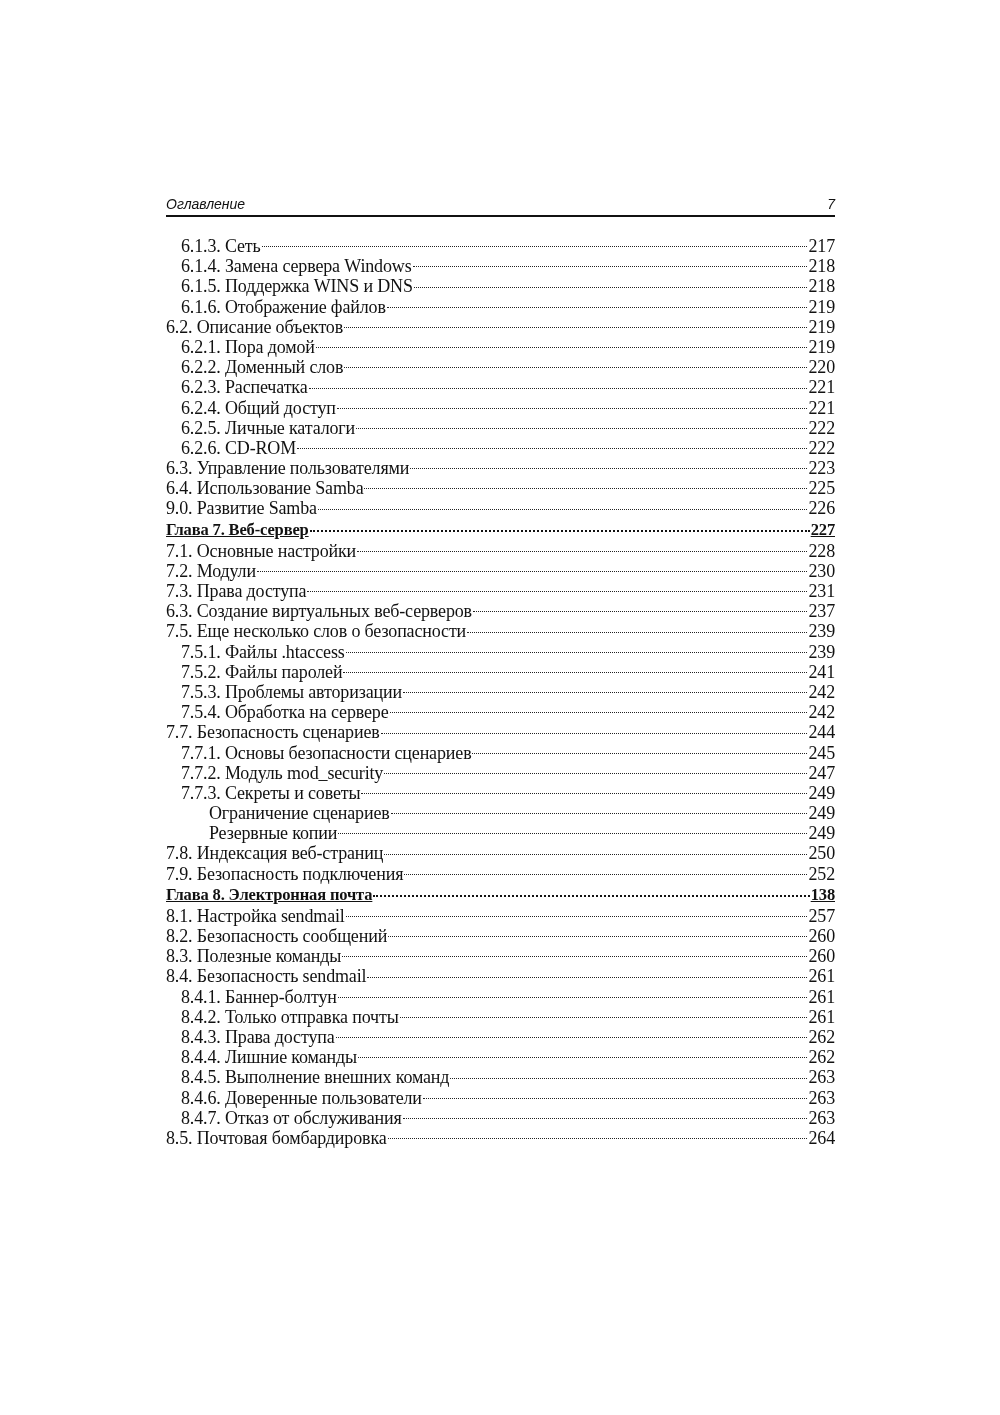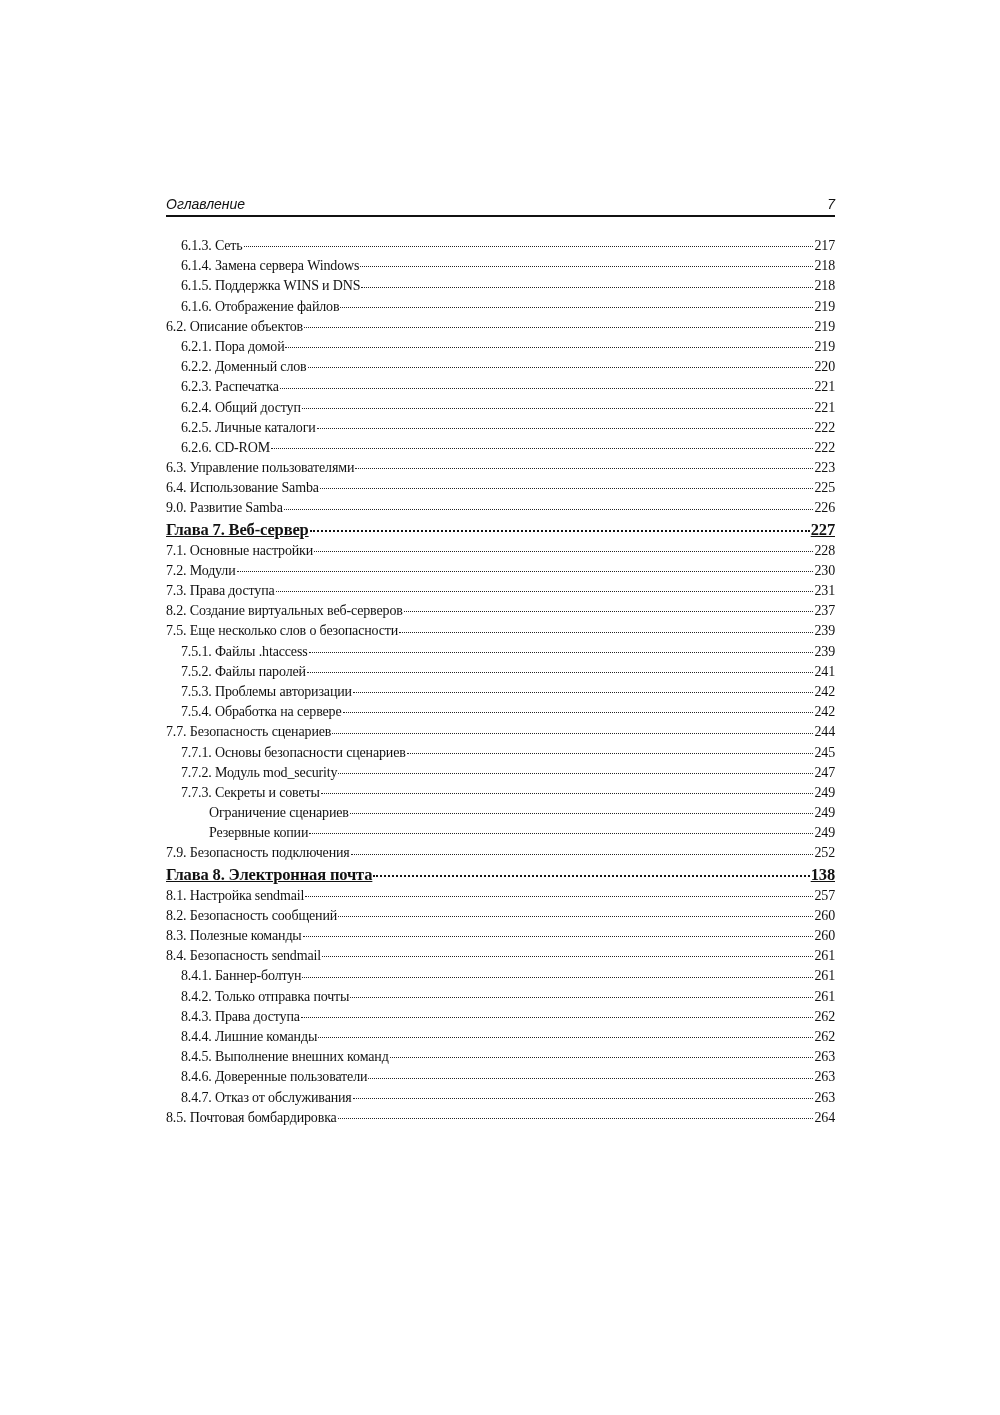--- a/index.html
+++ b/index.html
@@ -37,21 +37,21 @@
       margin-top: 1px;
     }
     .toc {
       margin-top: 19px;
     }
     .row {
       display: flex;
       align-items: baseline;
       height: 20.2px;
       line-height: 20.2px;
-      font-size: 14px;
+      font-size: 18px;
       white-space: nowrap;
       letter-spacing: -0.15px;
     }
     .row.l2 { padding-left: 15px; }
     .row.l3 { padding-left: 43px; }
     .row .label { flex: 0 0 auto; }
     .row .leader {
       flex: 1 1 auto;
       overflow: hidden;
       margin: 0 1px;
@@ -170,21 +170,21 @@
         <span class="label">7.2. Модули</span>
         <span class="leader"></span>
         <span class="pg">230</span>
       </div>
       <div class="row">
         <span class="label">7.3. Права доступа</span>
         <span class="leader"></span>
         <span class="pg">231</span>
       </div>
       <div class="row">
-        <span class="label">8.2. Создание виртуальных веб-серверов</span>
+        <span class="label">6.3. Создание виртуальных веб-серверов</span>
         <span class="leader"></span>
         <span class="pg">237</span>
       </div>
       <div class="row">
         <span class="label">7.5. Еще несколько слов о безопасности</span>
         <span class="leader"></span>
         <span class="pg">239</span>
       </div>
       <div class="row l2">
         <span class="label">7.5.1. Файлы .htaccess</span>
@@ -228,20 +228,25 @@
       </div>
       <div class="row l3">
         <span class="label">Ограничение сценариев</span>
         <span class="leader"></span>
         <span class="pg">249</span>
       </div>
       <div class="row l3">
         <span class="label">Резервные копии</span>
         <span class="leader"></span>
         <span class="pg">249</span>
+      </div>
+      <div class="row">
+        <span class="label">7.8. Индексация веб-страниц</span>
+        <span class="leader"></span>
+        <span class="pg">250</span>
       </div>
       <div class="row">
         <span class="label">7.9. Безопасность подключения</span>
         <span class="leader"></span>
         <span class="pg">252</span>
       </div>
       <div class="row chapter">
         <span class="label">Глава 8. Электронная почта</span>
         <span class="leader"></span>
         <span class="pg">138</span>

